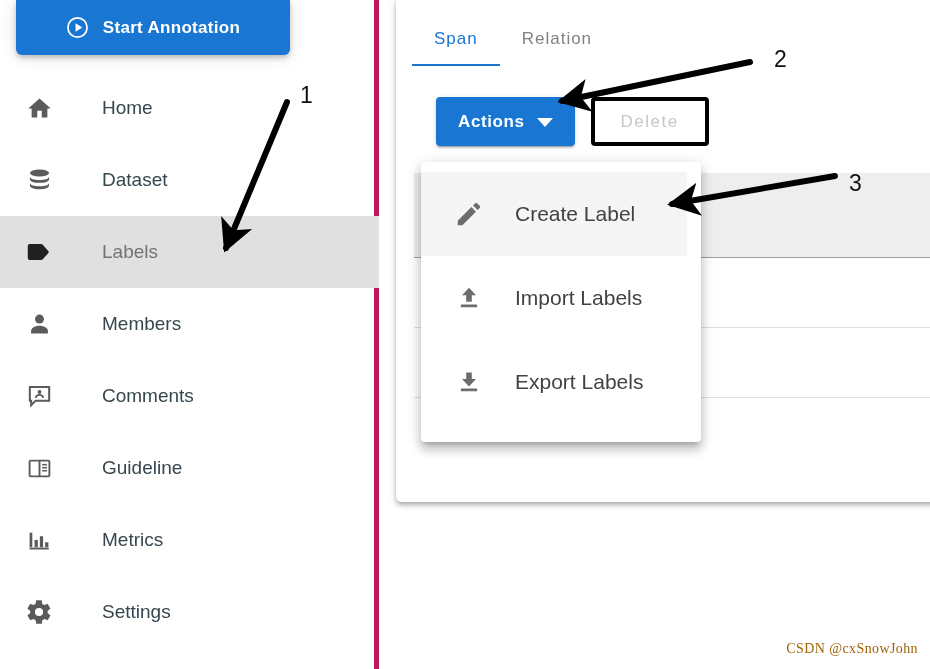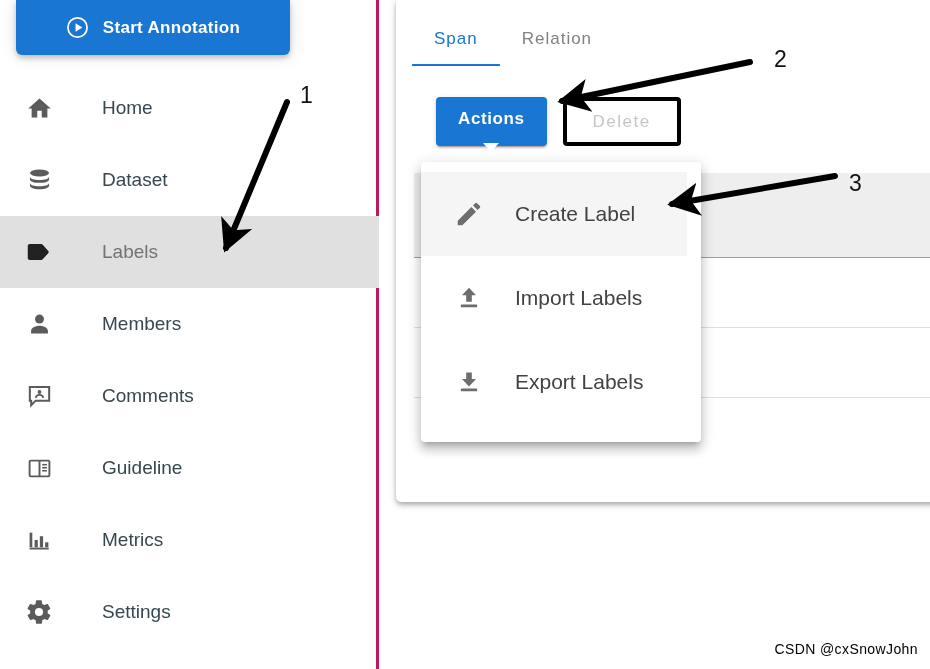--- a/index.html
+++ b/index.html
@@ -8,21 +8,21 @@
     width: 930px; height: 669px;
     background: #ffffff;
     font-family: "Liberation Sans", sans-serif;
     overflow: hidden;
   }
   #app { position: relative; width: 930px; height: 669px; background: #fff; }
 
   
   #sidebar {
     position: absolute; left: 0; top: 0; width: 379px; height: 669px;
-    background: #ffffff; border-right: 3px solid #be185d;
+    background: #ffffff; border-right: 5px solid #be185d;
   }
   #start-annotation-btn {
     position: absolute; left: 16px; top: 0px; width: 274px; height: 55px;
     background: #1976d2; color: #fff; border: none;
     border-radius: 0 0 6px 6px;
     display: flex; align-items: center; justify-content: center; gap: 14px;
     font-family: "Liberation Sans", sans-serif;
     font-size: 17px; font-weight: bold; letter-spacing: .3px;
     cursor: pointer;
     box-shadow: 0 3px 5px rgba(0,0,0,.2), 0 1px 18px rgba(0,0,0,.12);
@@ -66,27 +66,26 @@
     position: relative; height: 54px;
   }
   .tab.active { color: #1976d2; }
   .tab.active::after {
     content: ""; position: absolute; left: 0; right: 0; bottom: 0;
     height: 2px; background: #1976d2;
   }
 
   #toolbar { position: absolute; left: 40px; top: 99px; display: flex; gap: 16px; }
   #actions-btn {
-    height: 49px; padding: 12px 22px; background: #1976d2; color: #fff;
+    height: 49px; padding: 4px 22px; background: #1976d2; color: #fff;
     border: none; border-radius: 4px; cursor: pointer;
     display: flex; align-items: center; gap: 12px;
     font-size: 17px; font-weight: bold; letter-spacing: .6px;
     font-family: "Liberation Sans", sans-serif;
     box-shadow: 0 3px 1px -2px rgba(0,0,0,.2), 0 2px 2px 0 rgba(0,0,0,.14), 0 1px 5px 0 rgba(0,0,0,.12);
-    flex-direction: column;
   }
   .caret { width: 0; height: 0; border-left: 8px solid transparent;
            border-right: 8px solid transparent; border-top: 9px solid #fff; margin-top:2px; }
   #delete-btn {
     height: 49px; padding: 0 26px; background: #fff; color: #c6c6c6;
     border: 4px solid #000000; border-radius: 4px; cursor: default;
     font-size: 17px; letter-spacing: 1.5px;
     font-family: "Liberation Sans", sans-serif;
   }
 
@@ -125,22 +124,22 @@
   .anno-num {
     position: absolute; font-family: "Liberation Sans", sans-serif;
     font-size: 23px; color: #111; z-index: 61;
   }
   #anno-1 { left: 300px; top: 82px; }
   #anno-2 { left: 774px; top: 46px; }
   #anno-3 { left: 849px; top: 170px; }
 
   #watermark {
     position: absolute; right: 12px; bottom: 12px;
-    font-size: 14px; color: #000000; letter-spacing: .4px;
-    font-family: Liberation Sans, sans-serif;
+    font-size: 14px; color: #a16207; letter-spacing: .4px;
+    font-family: Liberation Serif, serif;
   }
 </style>
 </head>
 <body>
 
 <div id="app">
 
   <div id="sidebar">
 
     <button id="start-annotation-btn">

